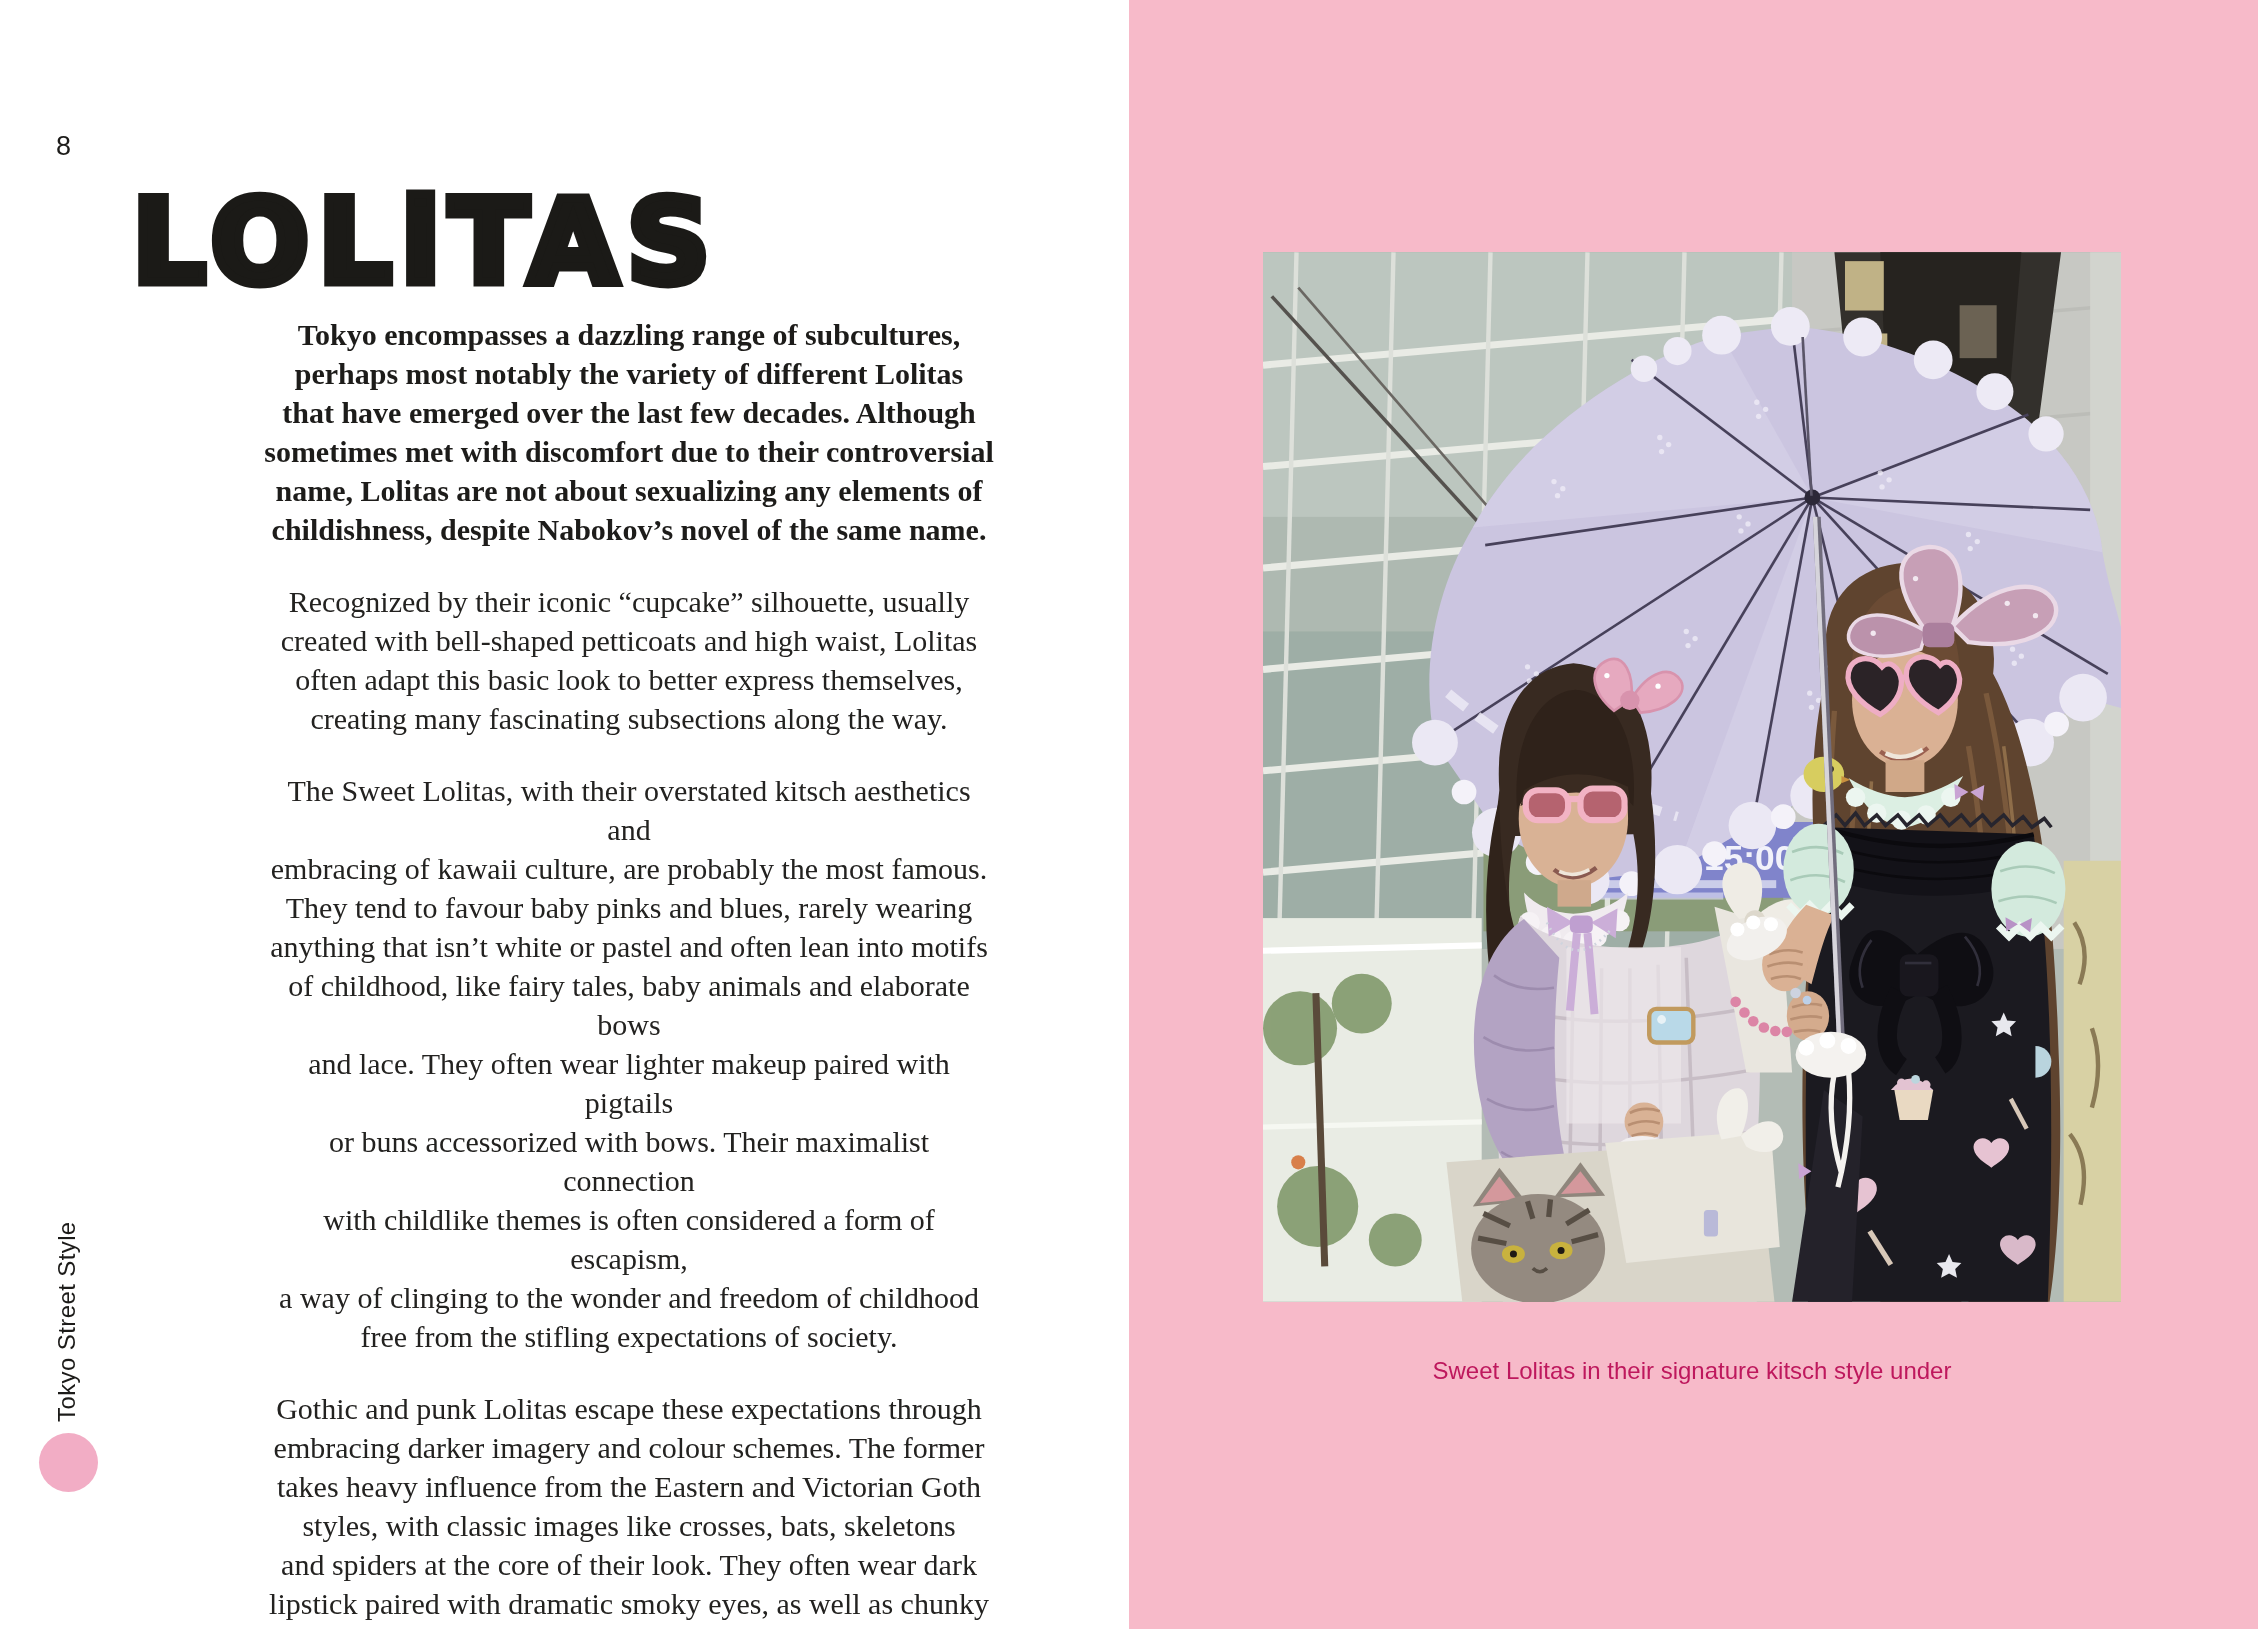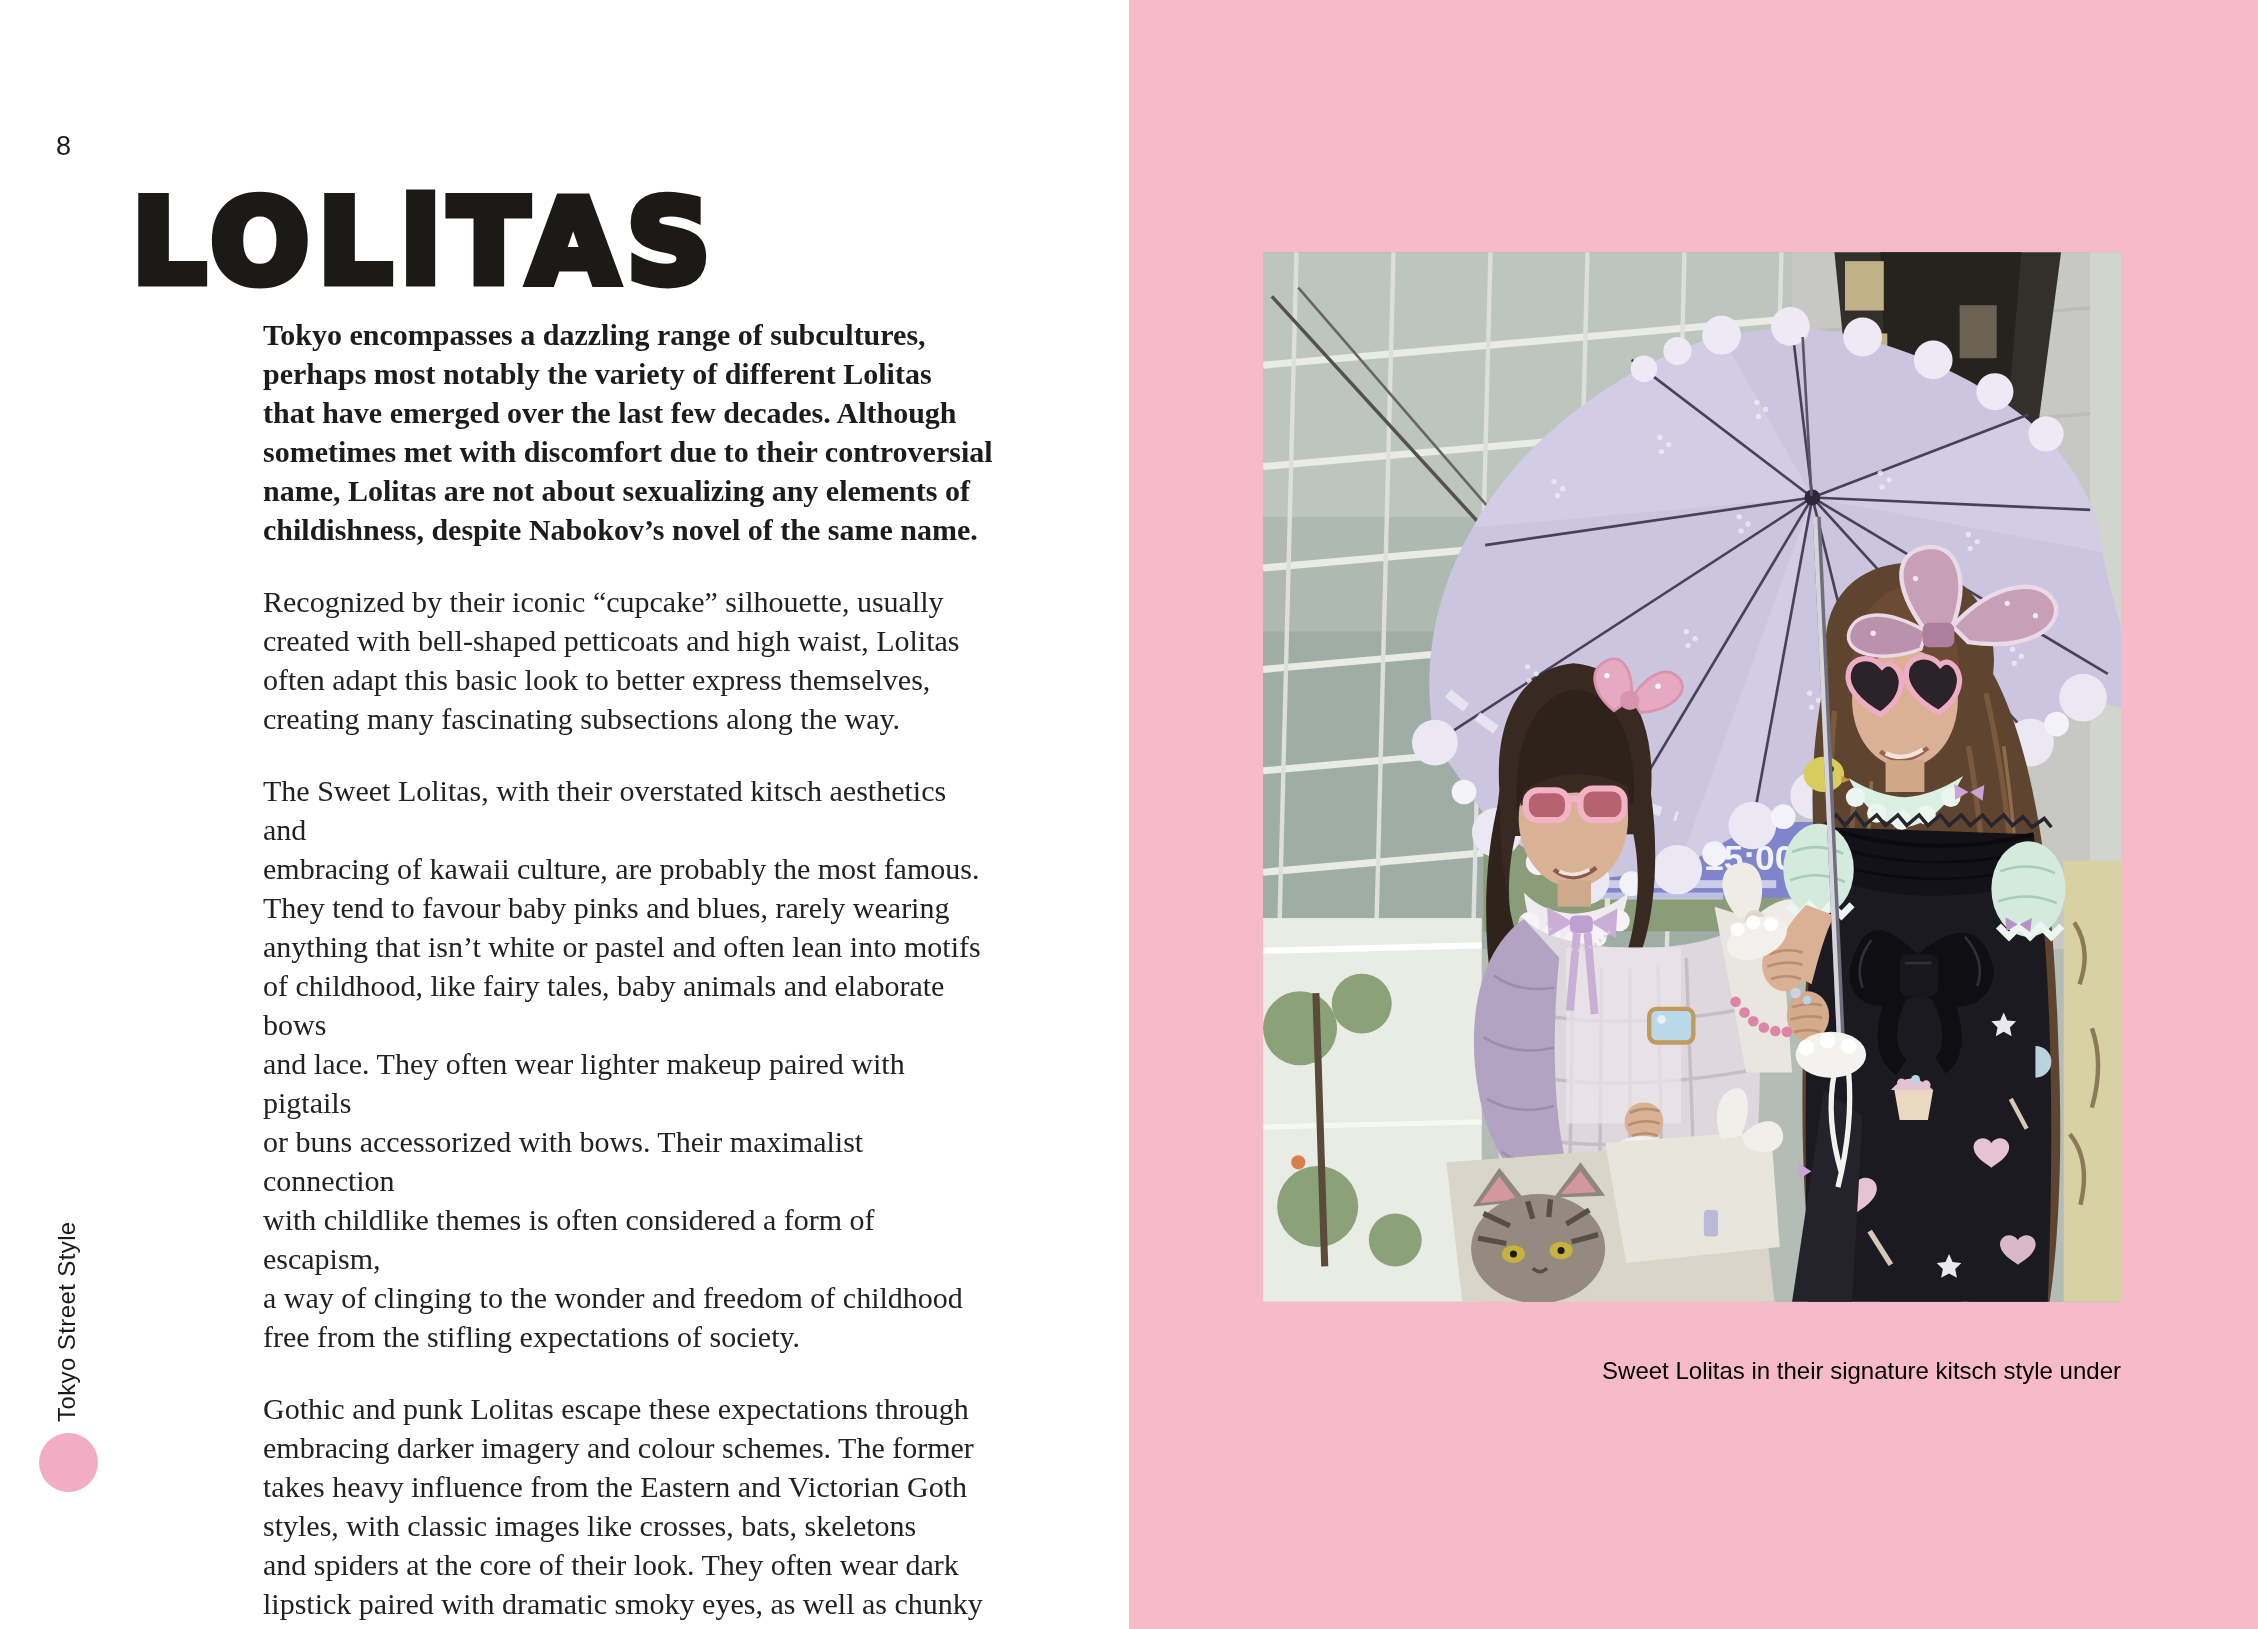--- a/index.html
+++ b/index.html
@@ -17,21 +17,21 @@
     font-family:"DejaVu Sans","Liberation Sans",sans-serif;
     font-weight:700;font-size:116px;line-height:1;
     color:#1b1a17;-webkit-text-stroke:8.8px #1b1a17;
     letter-spacing:8.8px;white-space:nowrap;
   }
   .article{
     position:absolute;left:263px;top:315px;width:732px;
     font-family:"Liberation Serif","DejaVu Serif",serif;
     font-size:30px;line-height:39px;color:#232220;
   }
-  .article p{margin:0 0 33px 0;white-space:pre-line;}
+  .article p{margin:0 0 33px 0;white-space:pre-line;text-align:center;}
   .article p.lead{font-weight:700;color:#1d1c1a;}
   .article .ital{}
   .spine{
     position:absolute;left:53px;top:1422px;
     transform:rotate(-90deg);transform-origin:0 0;
     font-size:24px;color:#1c1b19;letter-spacing:0.4px;white-space:nowrap;
   }
   .accent-circle{
     position:absolute;left:39px;top:1433px;width:59px;height:59px;
     border-radius:50%;background:#f2adc5;
@@ -41,21 +41,21 @@
     position:absolute;left:1129px;top:0;width:1129px;height:1629px;
     background:#f7bac9;
   }
   .photo{
     position:absolute;left:1263px;top:252px;width:858px;height:1050px;
     background:#b3bcb5;overflow:hidden;
   }
   .photo svg{display:block;}
   .caption{
     position:absolute;left:1263px;top:1352px;width:858px;
-    text-align:right;font-size:24px;line-height:38px;color:#000000;
+    text-align:center;font-size:24px;line-height:38px;color:#be185d;
   }
 </style>
 </head>
 <body>
 
 <div class="page-num">8</div>
 <h1 class="title">LOLiTAS</h1>
 
 <div class="article">
   <p class="lead">Tokyo encompasses a dazzling range of subcultures,

